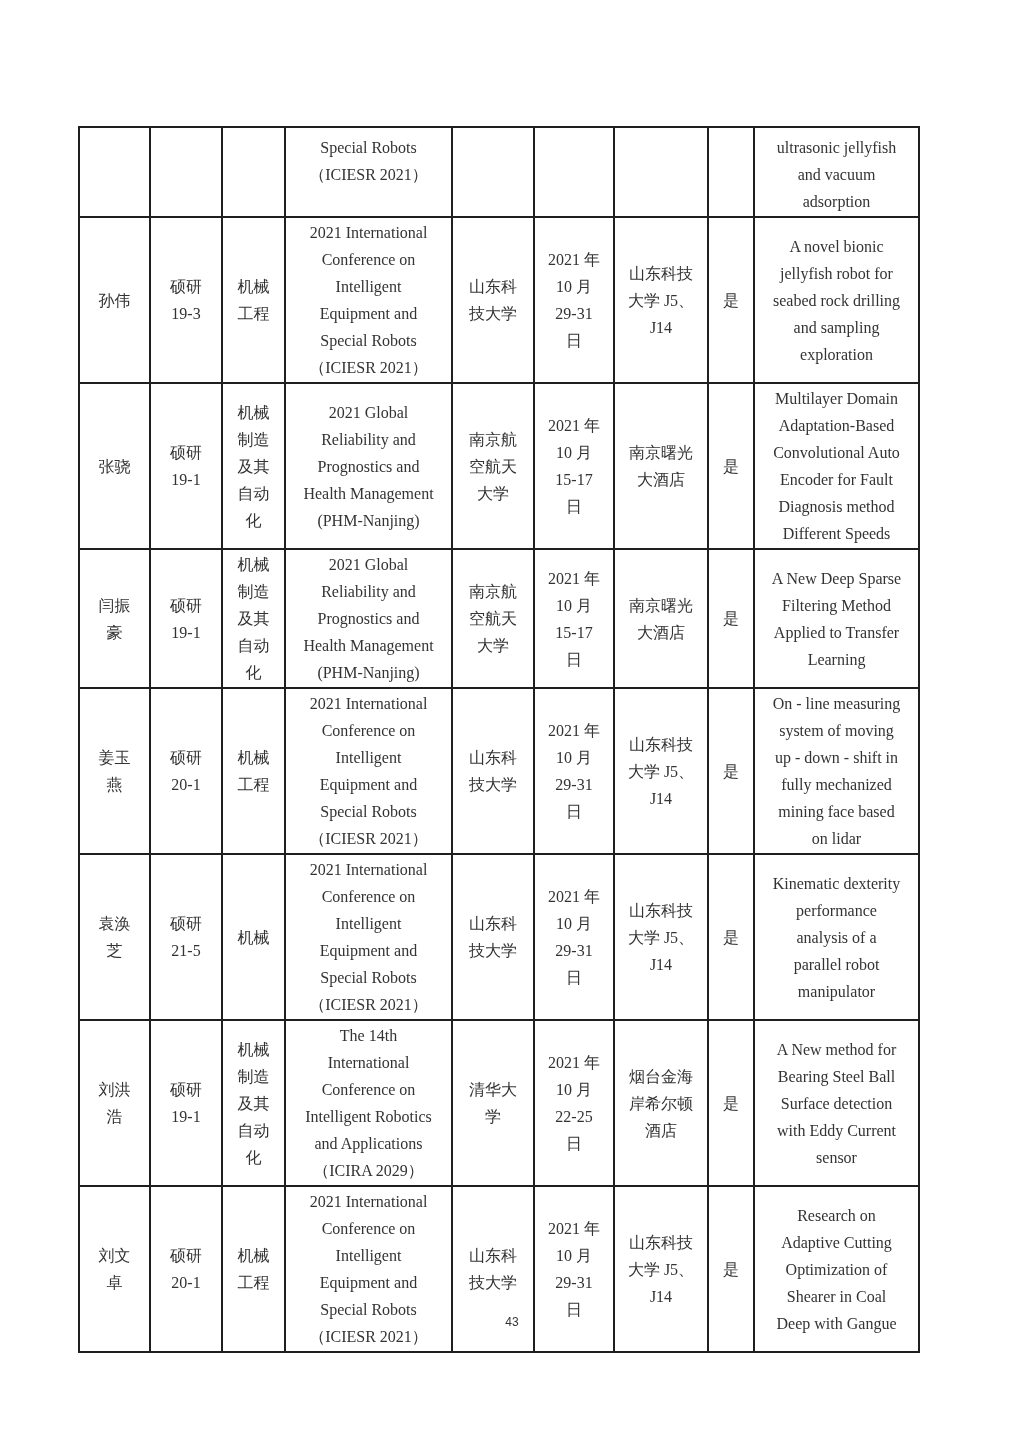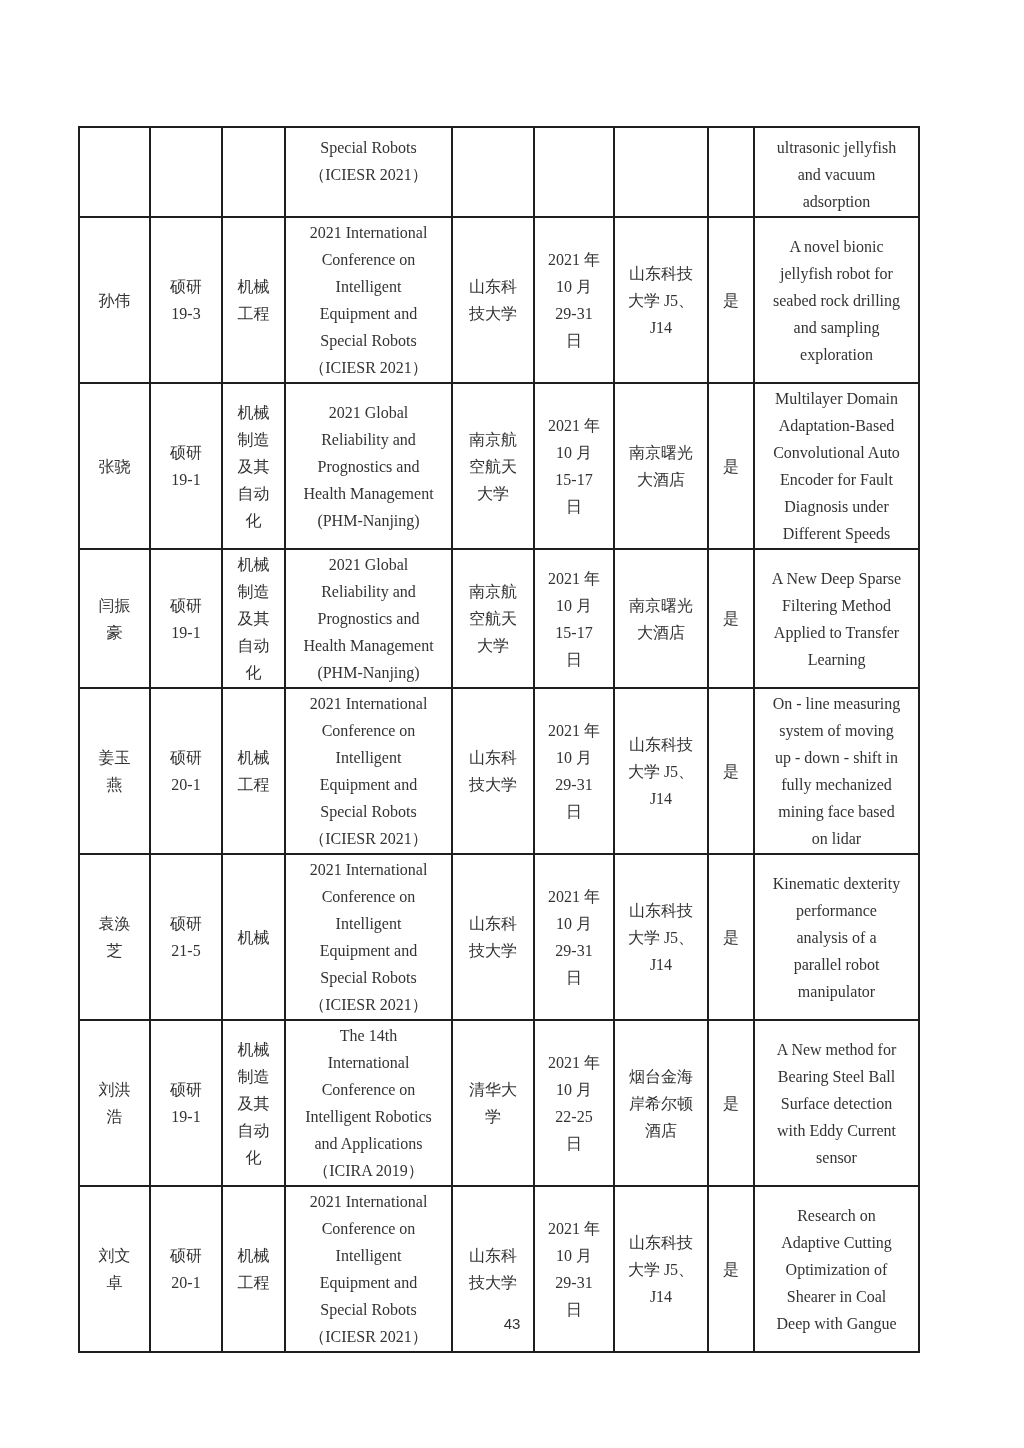--- a/index.html
+++ b/index.html
@@ -25,21 +25,21 @@
   tr.h0 { height:76px; }
   tr.h1 { height:161px; }
   tr.h2 { height:156px; }
   tr.h3 { height:129px; }
   tr.h4 { height:159px; }
   tr.h5 { height:158px; }
   tr.h6 { height:156px; }
   tr.h7 { height:160px; }
   .page-num {
     position:absolute; left:0; right:0; top:1315px;
-    text-align:center; font-size:15px; color:#333333;
+    text-align:center; font-size:12px; color:#333333;
     font-family:"Liberation Sans","DejaVu Sans",sans-serif;
   }
 </style>
 </head>
 <body>
 
 <div class="sheet">
 
   <table class="conf">
     <colgroup>
@@ -117,21 +117,21 @@
 10 月
 15-17
 日</td>
         <td>南京曙光
 大酒店</td>
         <td>是</td>
         <td>Multilayer Domain
 Adaptation-Based
 Convolutional Auto
 Encoder for Fault
-Diagnosis under
+Diagnosis method
 Different Speeds</td>
       </tr>
       <tr class="h3">
         <td>闫振
 豪</td>
         <td>硕研
 19-1</td>
         <td>机械
 制造
 及其
@@ -223,21 +223,21 @@
         <td>机械
 制造
 及其
 自动
 化</td>
         <td>The 14th
 International
 Conference on
 Intelligent Robotics
 and Applications
-（ICIRA 2019）</td>
+（ICIRA 2029）</td>
         <td>清华大
 学</td>
         <td>2021 年
 10 月
 22-25
 日</td>
         <td>烟台金海
 岸希尔顿
 酒店</td>
         <td>是</td>

